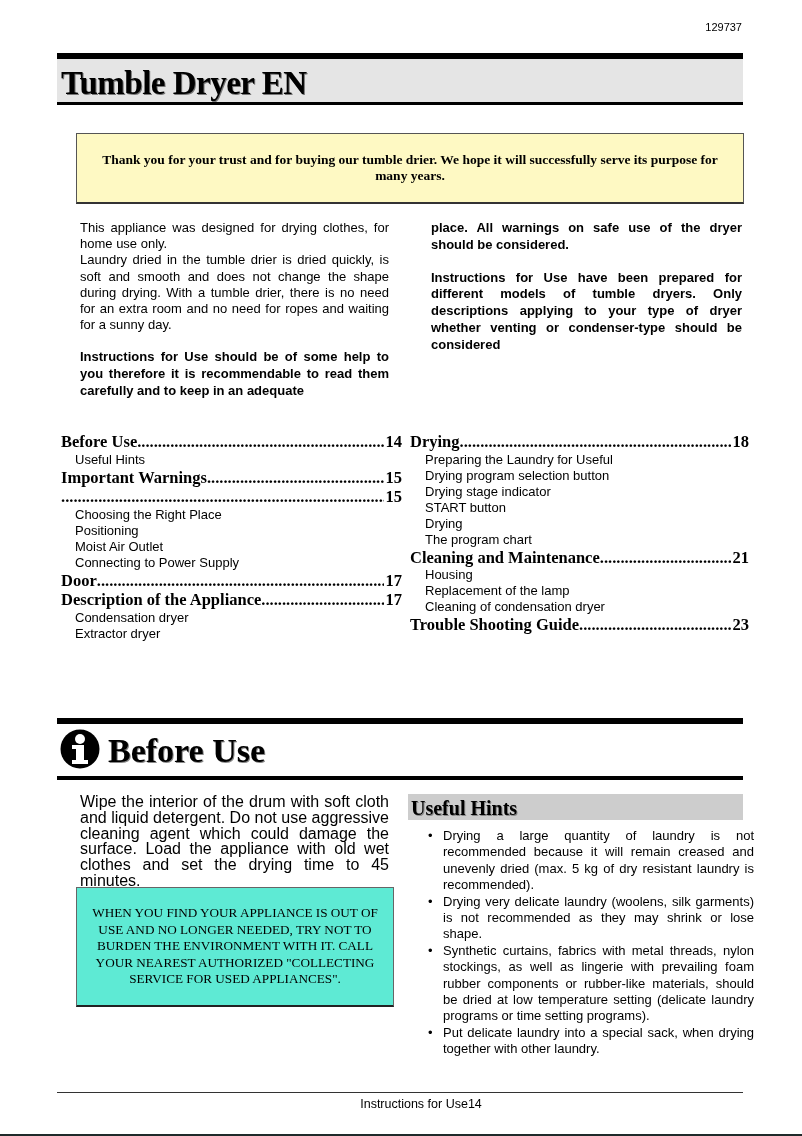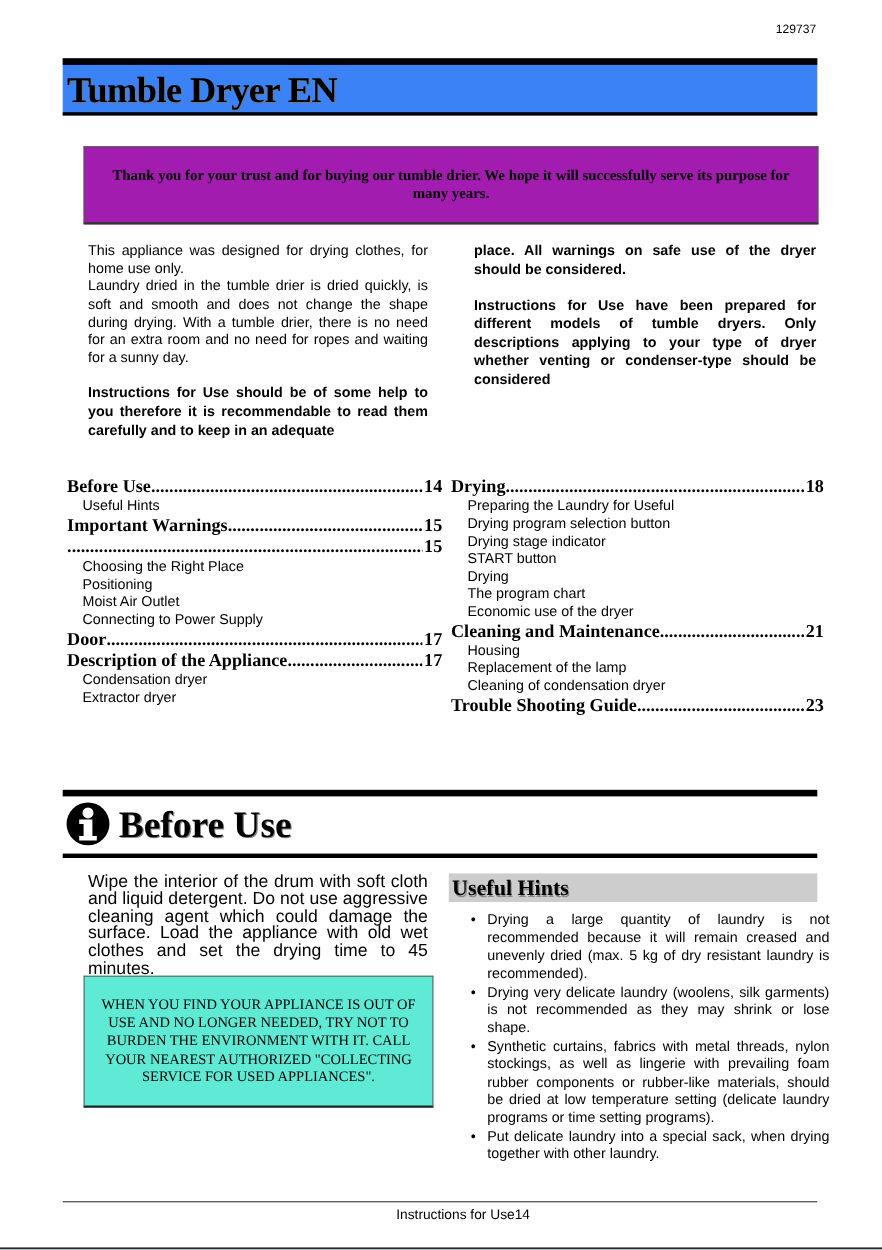--- a/index.html
+++ b/index.html
@@ -5,31 +5,31 @@
   html, body { margin: 0; padding: 0; }
   body {
     width: 802px; height: 1136px; position: relative; overflow: hidden;
     background: #ffffff; color: #000;
     font-family: "Liberation Sans", sans-serif;
   }
   .abs { position: absolute; }
   .docnum { top: 21px; left: 680px; width: 62px; text-align: right; font-size: 11px; }
   .title-band {
     top: 53px; left: 57px; width: 686px; height: 52px;
-    background: #3b82f6; border-top: 6px solid #000; border-bottom: 3px solid #000;
+    background: #e5e5e5; border-top: 6px solid #000; border-bottom: 3px solid #000;
     box-sizing: border-box;
   }
   .title-band h1 {
     margin: 0; padding: 6px 0 0 4px;
     font-family: "Liberation Serif", serif; font-weight: bold; font-size: 33px; letter-spacing: -0.5px;
     text-shadow: 1px 1px 0 #777;
   }
   .thanks {
     top: 133px; left: 76px; width: 668px; height: 71px; box-sizing: border-box;
-    background: #a21caf; border: 1px solid #555; border-bottom: 2px solid #333;
+    background: #fef9c3; border: 1px solid #555; border-bottom: 2px solid #333;
     display: flex; align-items: center; justify-content: center; text-align: center;
     font-family: "Liberation Serif", serif; font-weight: bold; font-size: 13.5px; line-height: 16px;
     padding: 4px 8px;
   }
   .intro-left { top: 220px; left: 80px; width: 309px; font-size: 13px; line-height: 16.2px; text-align: justify; }
   .intro-right { top: 220px; left: 431px; width: 311px; font-size: 13px; line-height: 16.8px; text-align: justify; font-weight: bold; }
   .intro-left p, .intro-right p { margin: 0; }
   .bold { font-weight: bold; }
   .gap { height: 16px; }
 
@@ -143,21 +143,20 @@
     <span class="t">Drying</span>
       <span class="dots"></span>
       <span class="pg">18</span>
   </div>
   <div class="toc-sub">Preparing the Laundry for Useful</div>
   <div class="toc-sub">Drying program selection button</div>
   <div class="toc-sub">Drying stage indicator</div>
   <div class="toc-sub">START button</div>
   <div class="toc-sub">Drying</div>
   <div class="toc-sub">The program chart</div>
-  <div class="toc-sub">Economic use of the dryer</div>
   <div class="toc-main">
     <span class="t">Cleaning and Maintenance</span>
       <span class="dots"></span>
       <span class="pg">21</span>
   </div>
   <div class="toc-sub">Housing</div>
   <div class="toc-sub">Replacement of the lamp</div>
   <div class="toc-sub">Cleaning of condensation dryer</div>
   <div class="toc-main">
     <span class="t">Trouble Shooting Guide</span>

